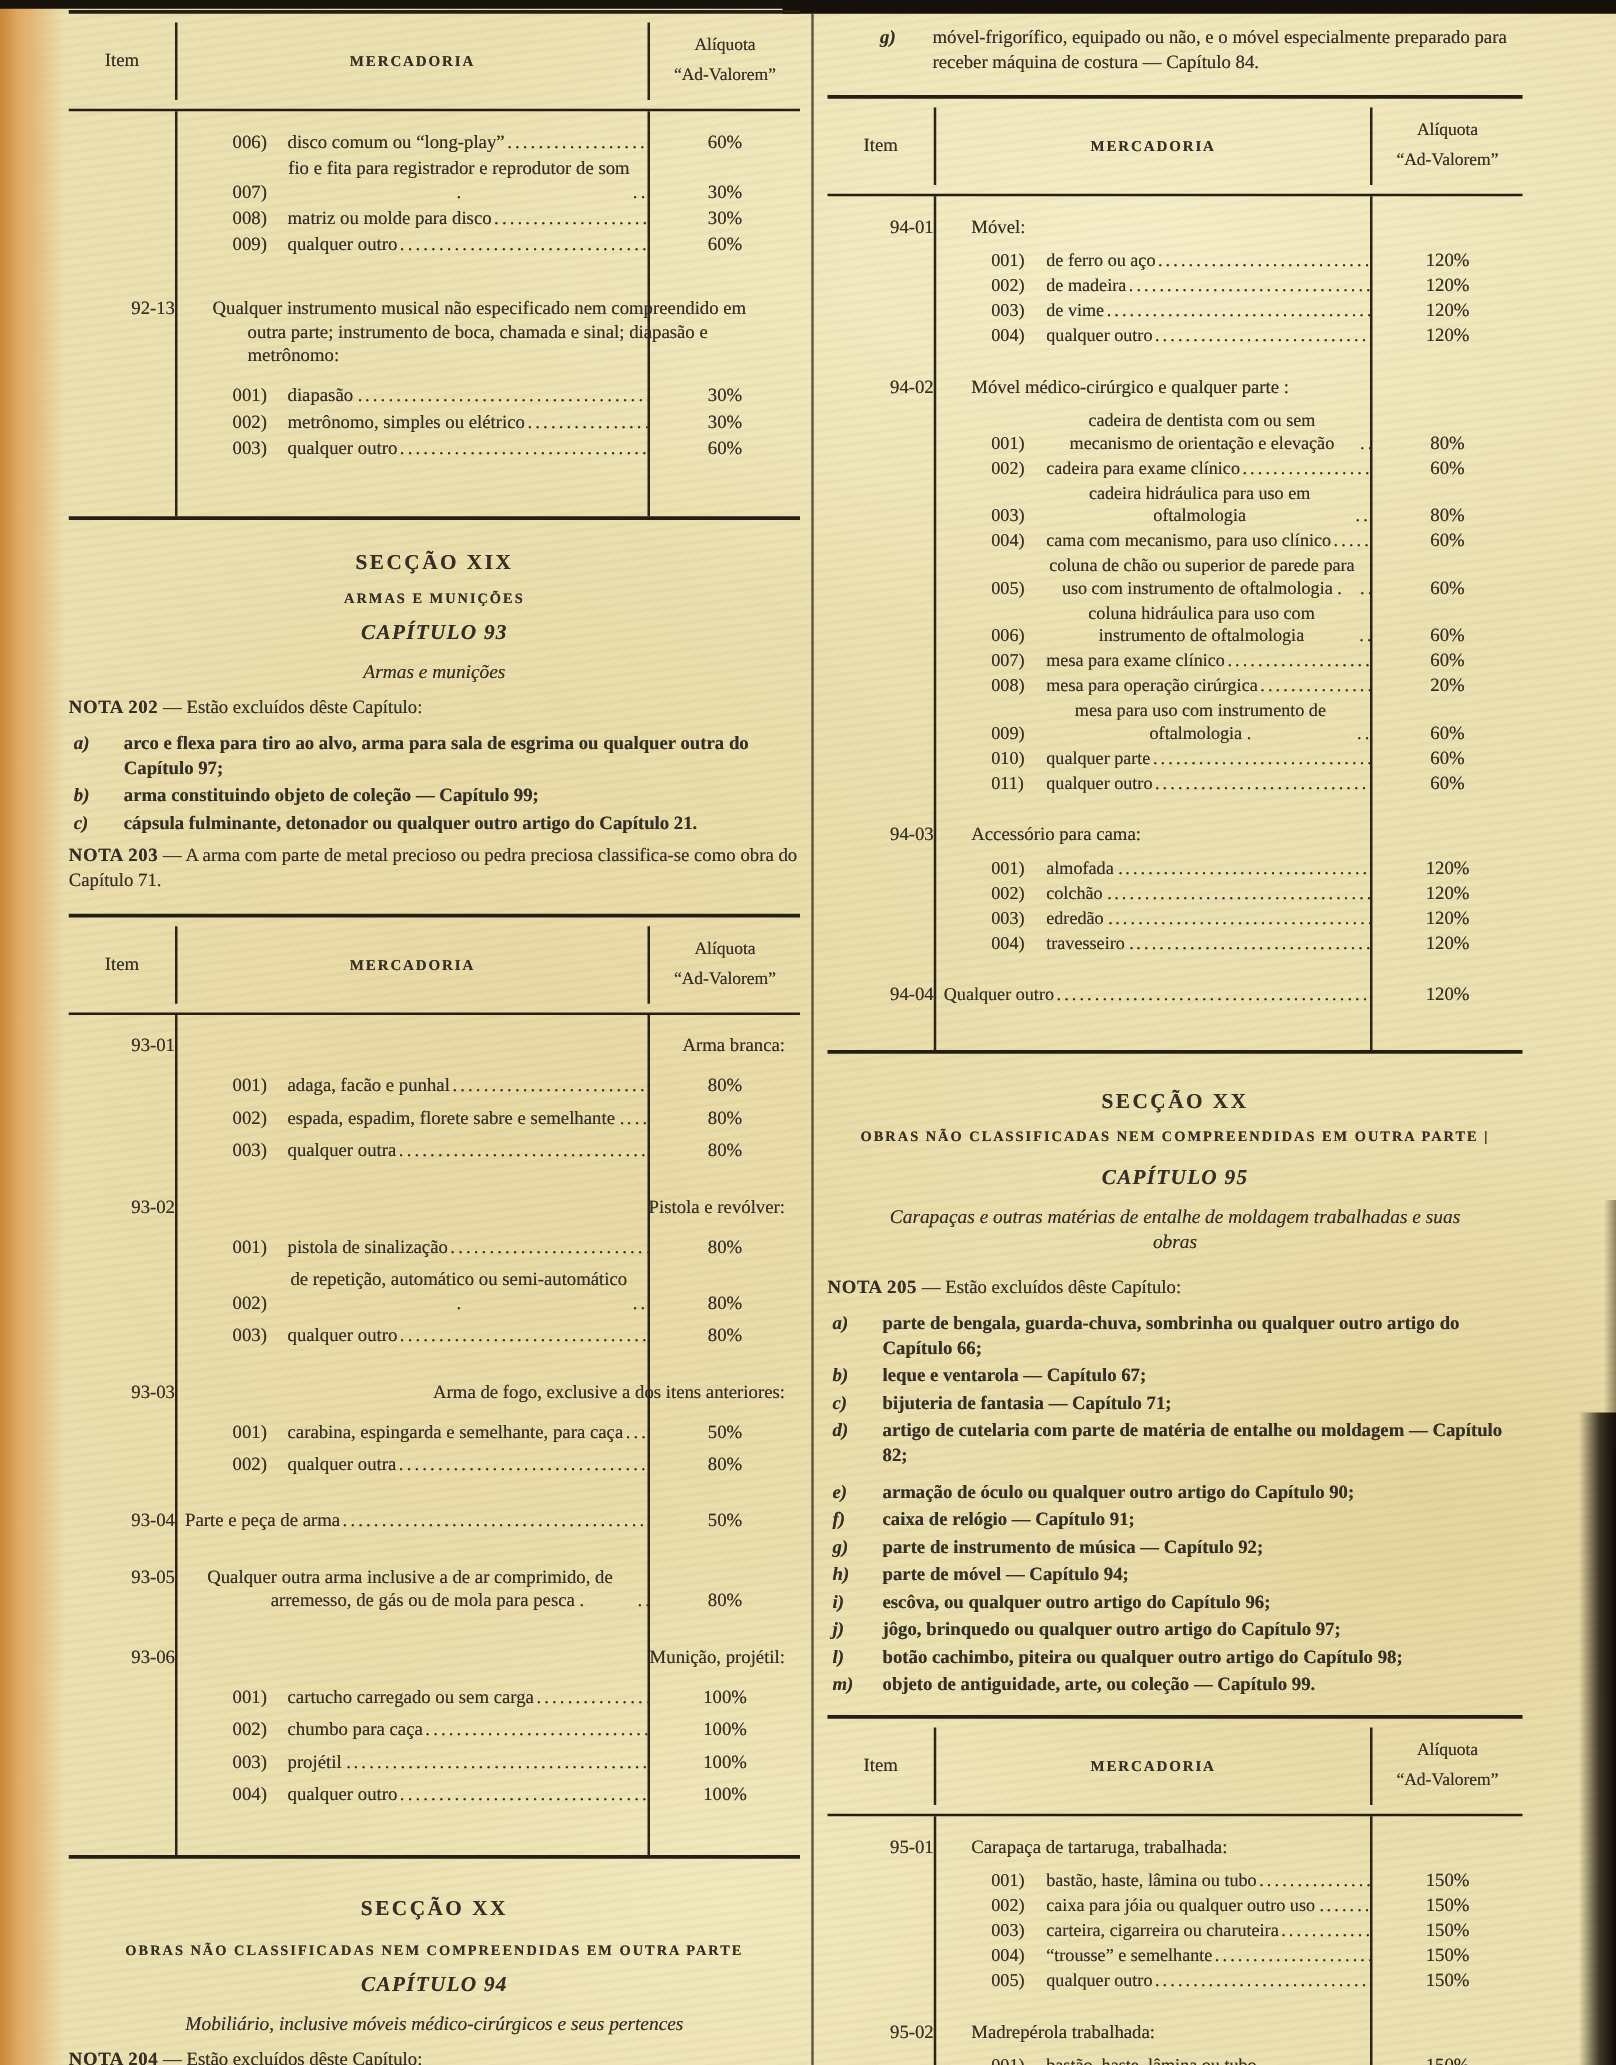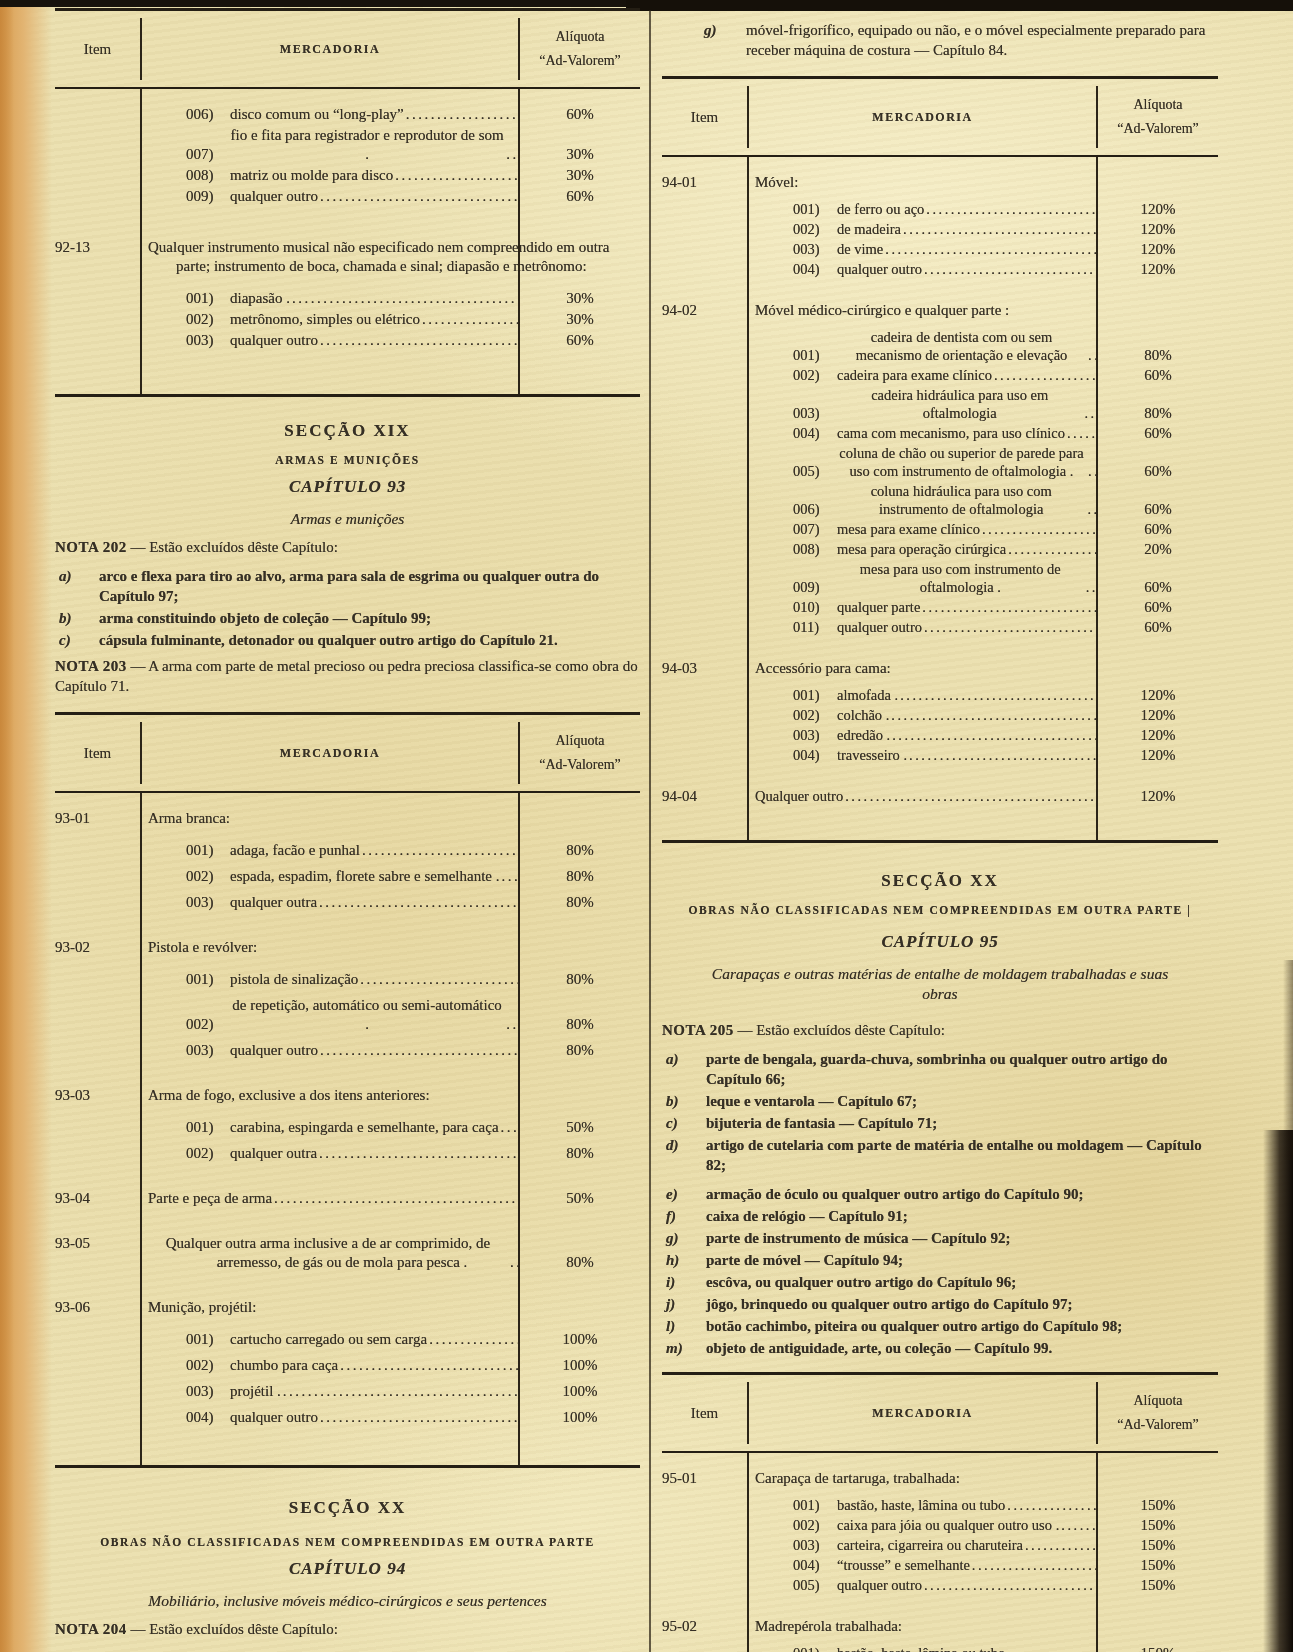--- a/index.html
+++ b/index.html
@@ -42,36 +42,36 @@
   .th-item {width:85px; flex:none; text-align:center; font-size:15px;}
   .th-merc {flex:1; text-align:center; font-weight:bold; letter-spacing:1.5px; font-size:12px;}
   .th-aliq {width:120px; flex:none; text-align:center; font-size:14px; line-height:24px;}
   .tbody {position:relative; padding:16px 0 12px;}
   .tbody::before, .tbody::after {content:""; position:absolute; top:0; bottom:0; width:2px; background:#2b2418;}
   .tbody::before {left:85px;}
   .tbody::after {right:120px;}
 
   .entry {display:flex; margin-bottom:22px;}
   .entry:last-child {margin-bottom:0;}
-  .ecode {width:85px; flex:none; text-align:left; font-size:15px; padding-top:1px;}
+  .ecode {width:85px; flex:none; text-align:right; font-size:15px; padding-top:1px;}
   .ebody {flex:1; min-width:0;}
-  .etitle {font-size:15px; line-height:19px; padding:0 12px 0 36px; text-indent:-28px; margin-bottom:12px;}
+  .etitle {font-size:15px; line-height:19px; padding:0 12px 0 36px; text-indent:-28px; margin-bottom:12px;margin-left:22px;}
   .trow {display:flex; align-items:flex-end; margin-bottom:3px; font-size:15px; line-height:19px;}
   .tnum {flex:none; width:44px; margin-left:46px;}
   .trow.line-entry .ttext {margin-left:8px;}
   .trow.line-entry .ttext .ttext-label {padding-left:28px; text-indent:-28px;}
   .ttext {flex:1; min-width:0; display:flex; align-items:flex-end;text-align:center;}
   .ttext-label {flex:0 1 auto;}
   .dots {flex:1 1 12px; min-width:8px; overflow:hidden; white-space:nowrap; letter-spacing:2.5px; margin:0 2px;}
   .dots::after {content:"..........................................................................................";}
   .trate {flex:none; width:120px; text-align:center; font-size:15px;}
 
   .roomy .trow {margin-bottom:7px;}
   .roomy .entry {margin-bottom:19px;}
-  .roomy .etitle {margin-bottom:13px;}
+  .roomy .etitle {margin-bottom:13px;text-align:right;}
   .tight .trow {margin-bottom:2px; line-height:18px; font-size:14.5px;}
   .tight .entry {margin-bottom:21px;}
   .tight .etitle {margin-bottom:9px; line-height:18px;}
   .t1 .trow {margin-bottom:2px;}
   .t1 .entry {margin-bottom:30px;}
   .t1 .etitle {margin-bottom:13px;}
 
   
   .sec-title {text-align:center; font-weight:bold; font-size:17px; letter-spacing:2px; margin:24px 0 13px;}
   .sec-sub {text-align:center; font-weight:bold; font-size:11.5px; letter-spacing:1.6px; margin:0 0 11px;}

